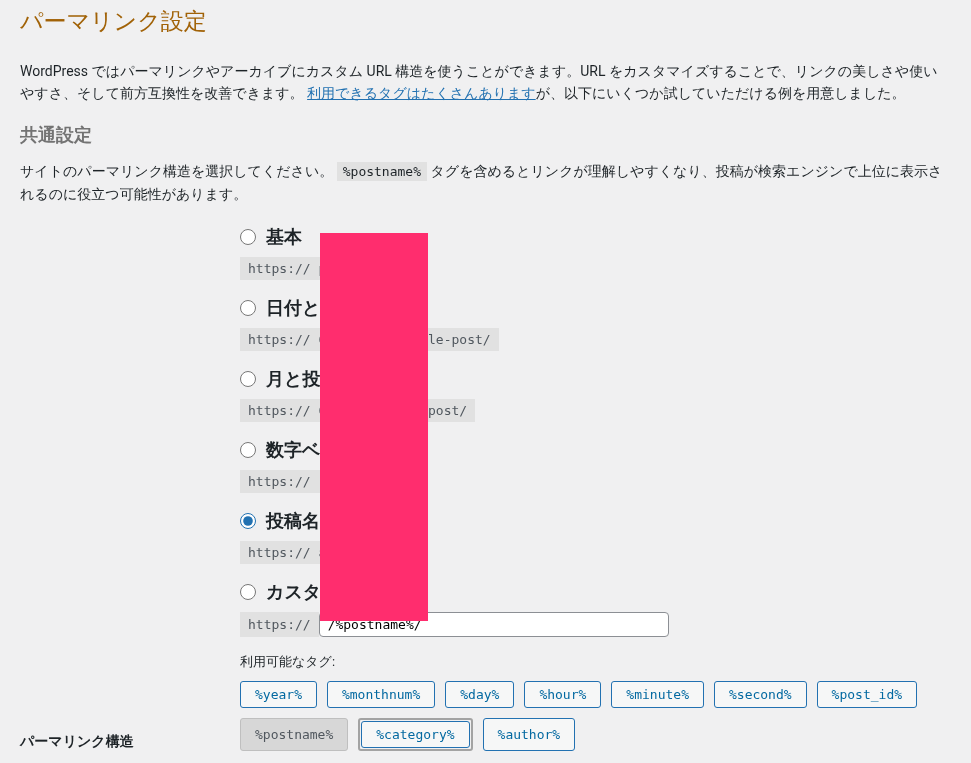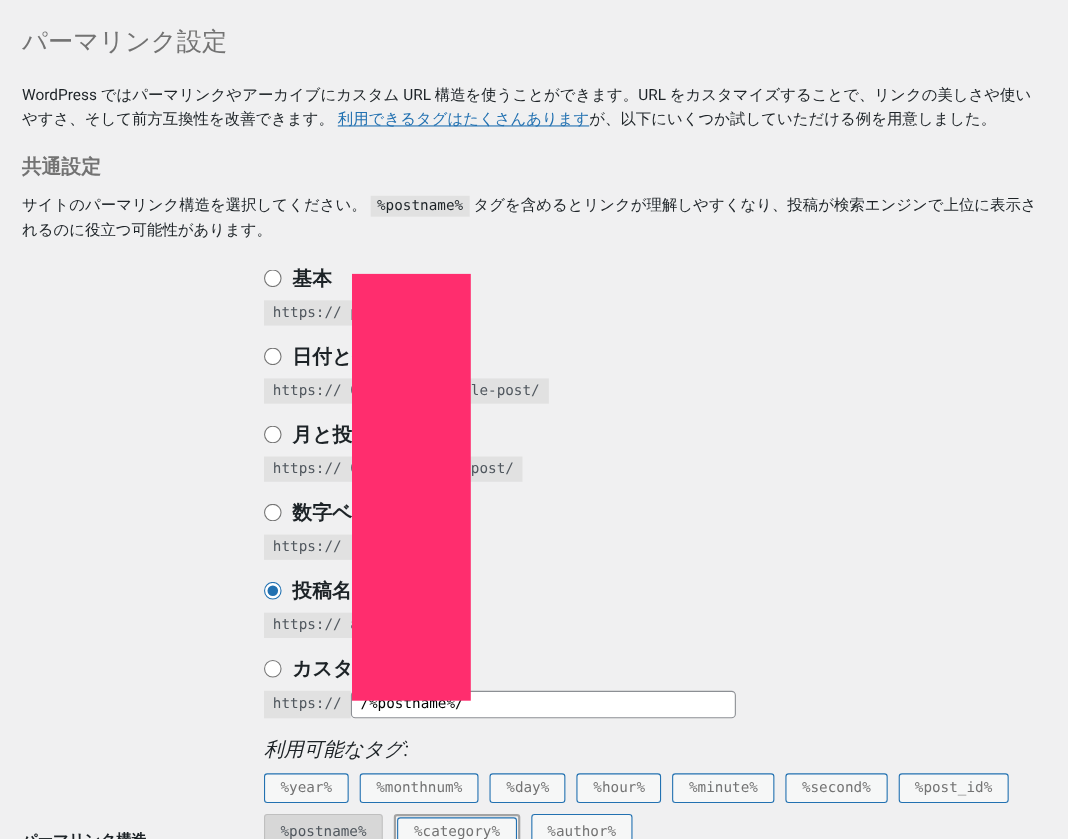--- a/index.html
+++ b/index.html
@@ -7,22 +7,22 @@
       font-family: -apple-system, BlinkMacSystemFont, "Segoe UI", Roboto, "Hiragino Kaku Gothic ProN", "メイリオ", Meiryo, sans-serif;
       background: #f0f0f1;
       color: #1d2327;
       font-size: 13px;
       padding: 0 20px 20px 20px;
       width: 971px;
     }
     h1.page-title {
       font-size: 23px;
       font-weight: 400;
-      color: #737373;
-      padding: 22px 0 10px 0;
+      color: #a16207;
+      padding: 6px 0 10px 0;
     }
     h2.section-title {
       font-size: 18px;
       font-weight: 700;
       color: #737373;
       margin: 18px 0 10px 0;
     }
     p.description {
       font-size: 14px;
       line-height: 1.6;
@@ -85,33 +85,32 @@
     .custom-row input[type=text] {
       font-family: Consolas, Monaco, monospace;
       font-size: 13px;
       padding: 4px 8px;
       border: 1px solid #8c8f94;
       border-radius: 4px;
       width: 350px;
       background: #fff;
     }
     .tags-label {
-      font-size: 18px;
+      font-size: 13px;
       margin: 14px 0 10px 0;
-      font-style: italic;
     }
     .tags-container {
       display: flex;
       flex-wrap: wrap;
       gap: 10px;
     }
     .tag-btn {
       font-family: Consolas, Monaco, monospace;
       font-size: 13px;
-      color: #737373;
+      color: #0369a1;
       background: #f6f7f7;
       border: 1px solid #2271b1;
       border-radius: 3px;
       padding: 5px 14px;
       cursor: pointer;
     }
     .tag-btn.active {
       background: #d7d7d7;
       color: #50575e;
       border-color: #bfbfbf;

